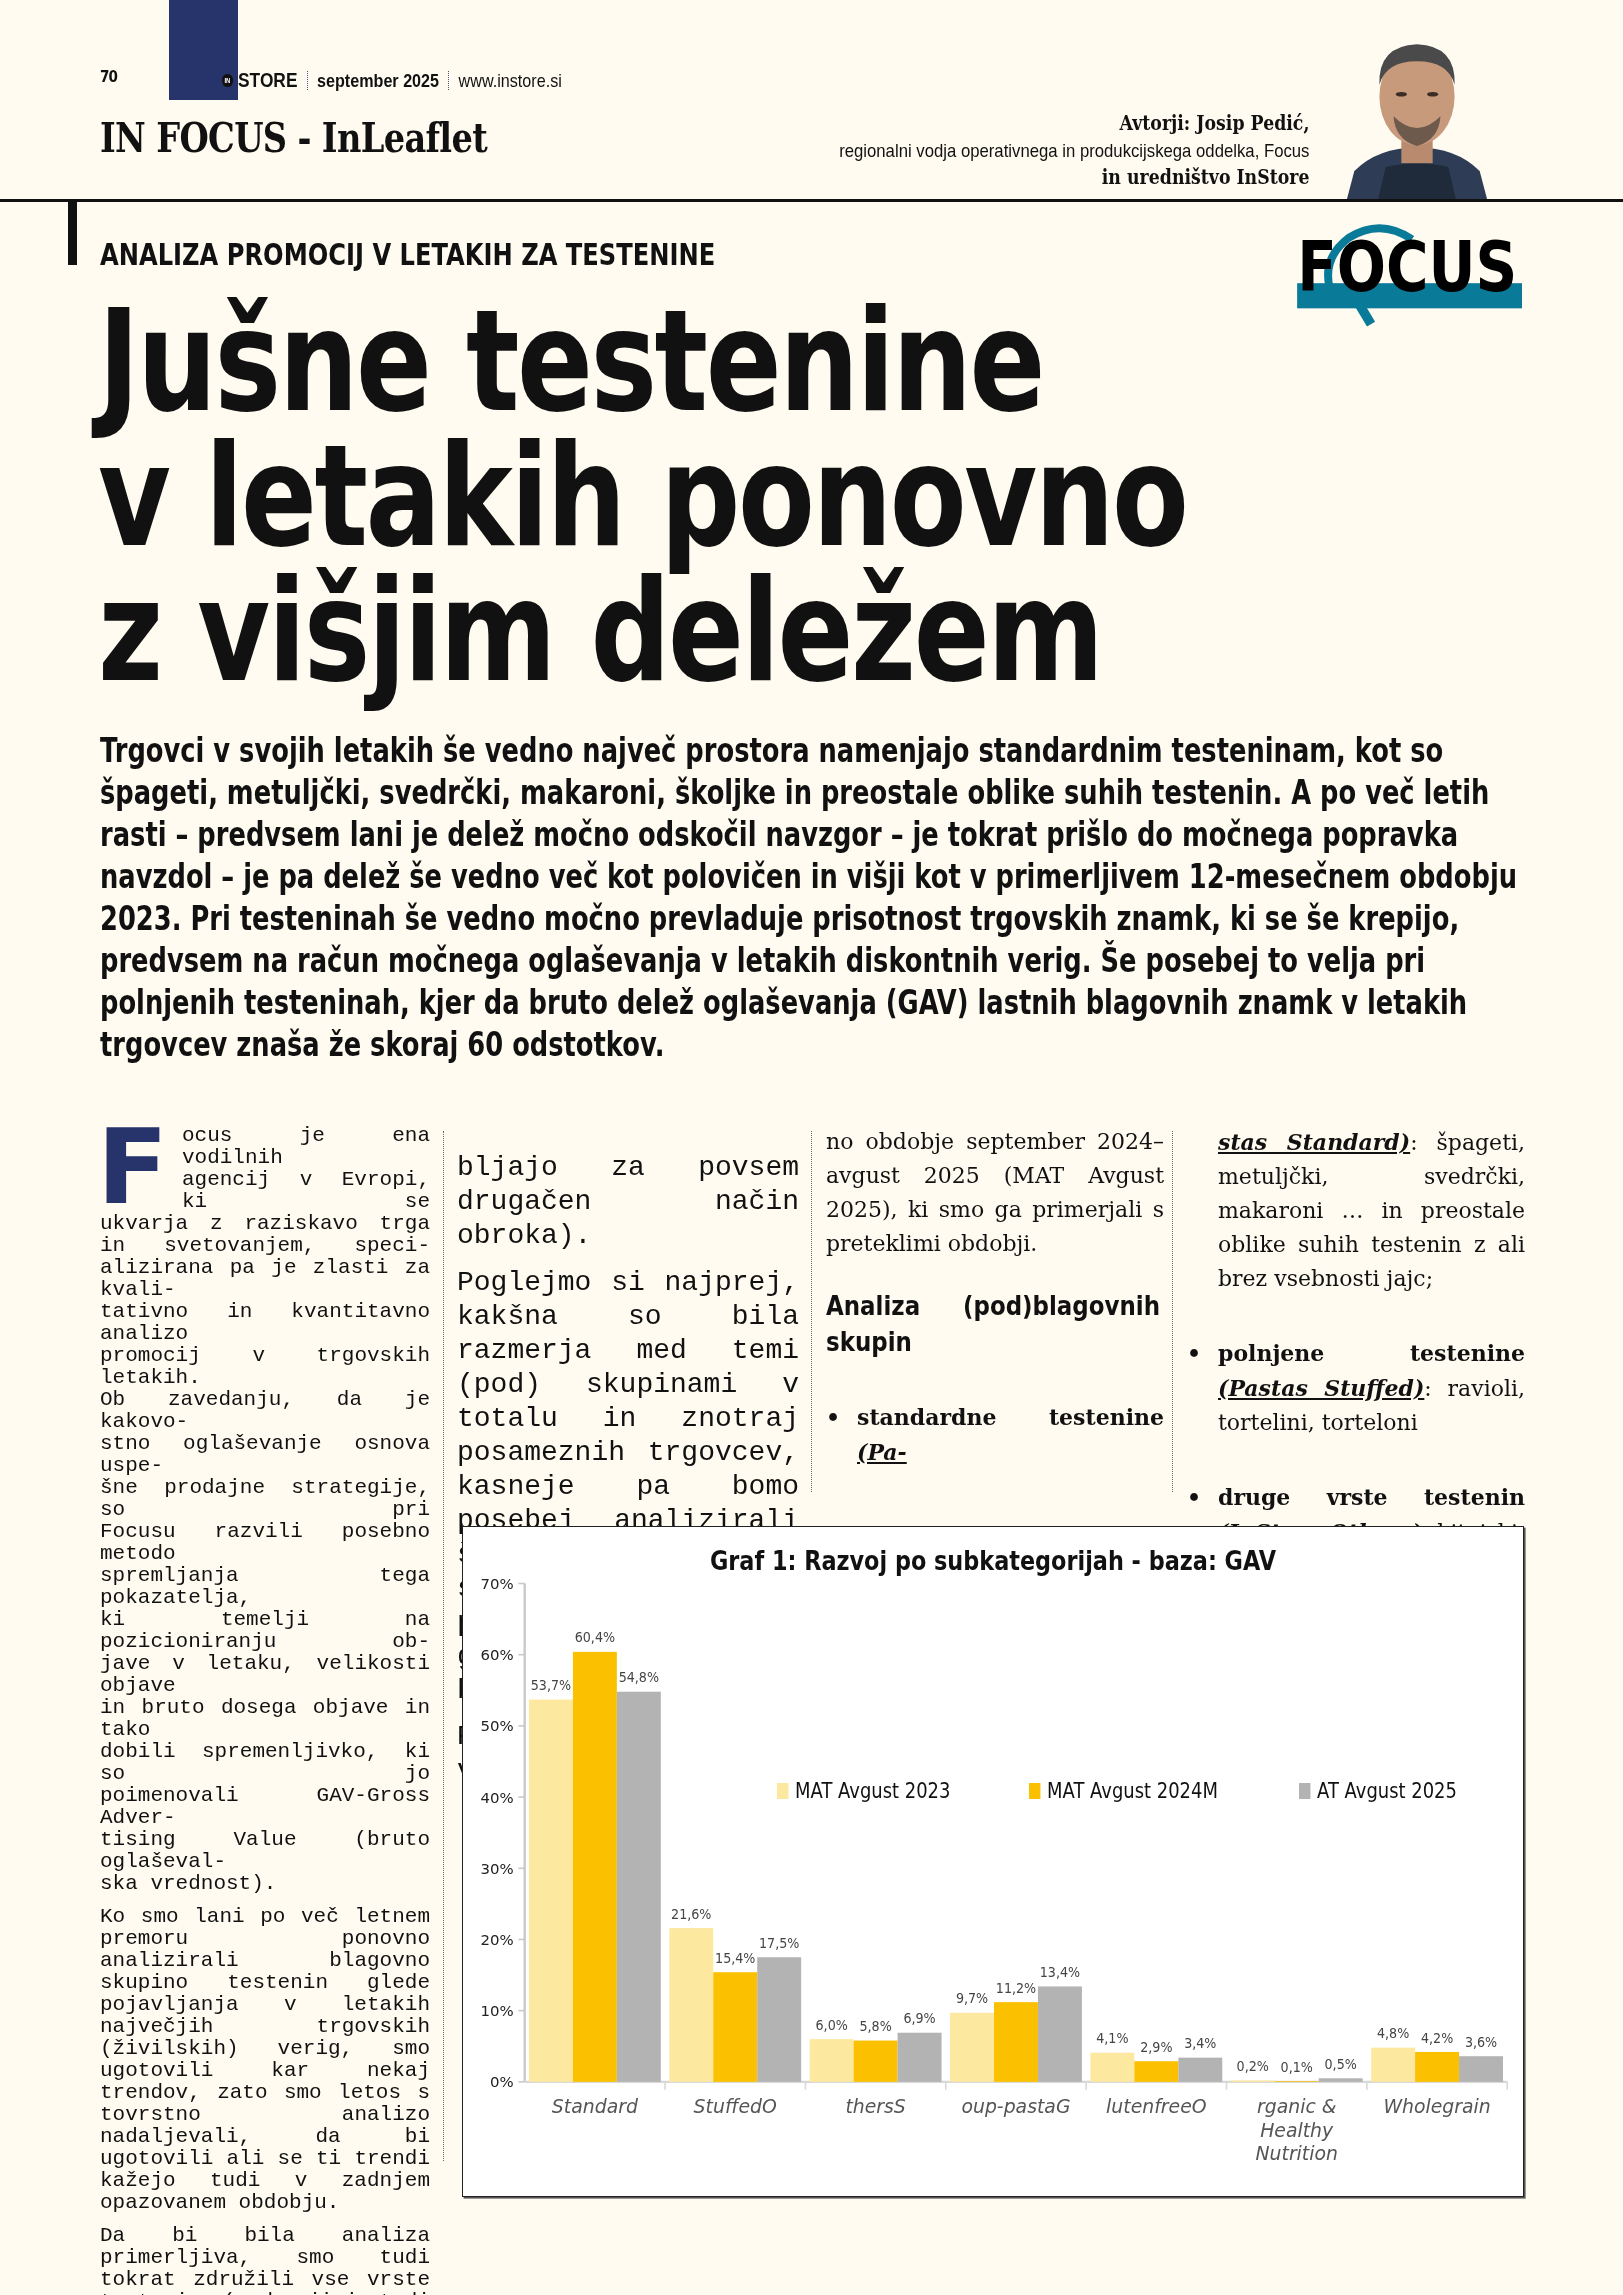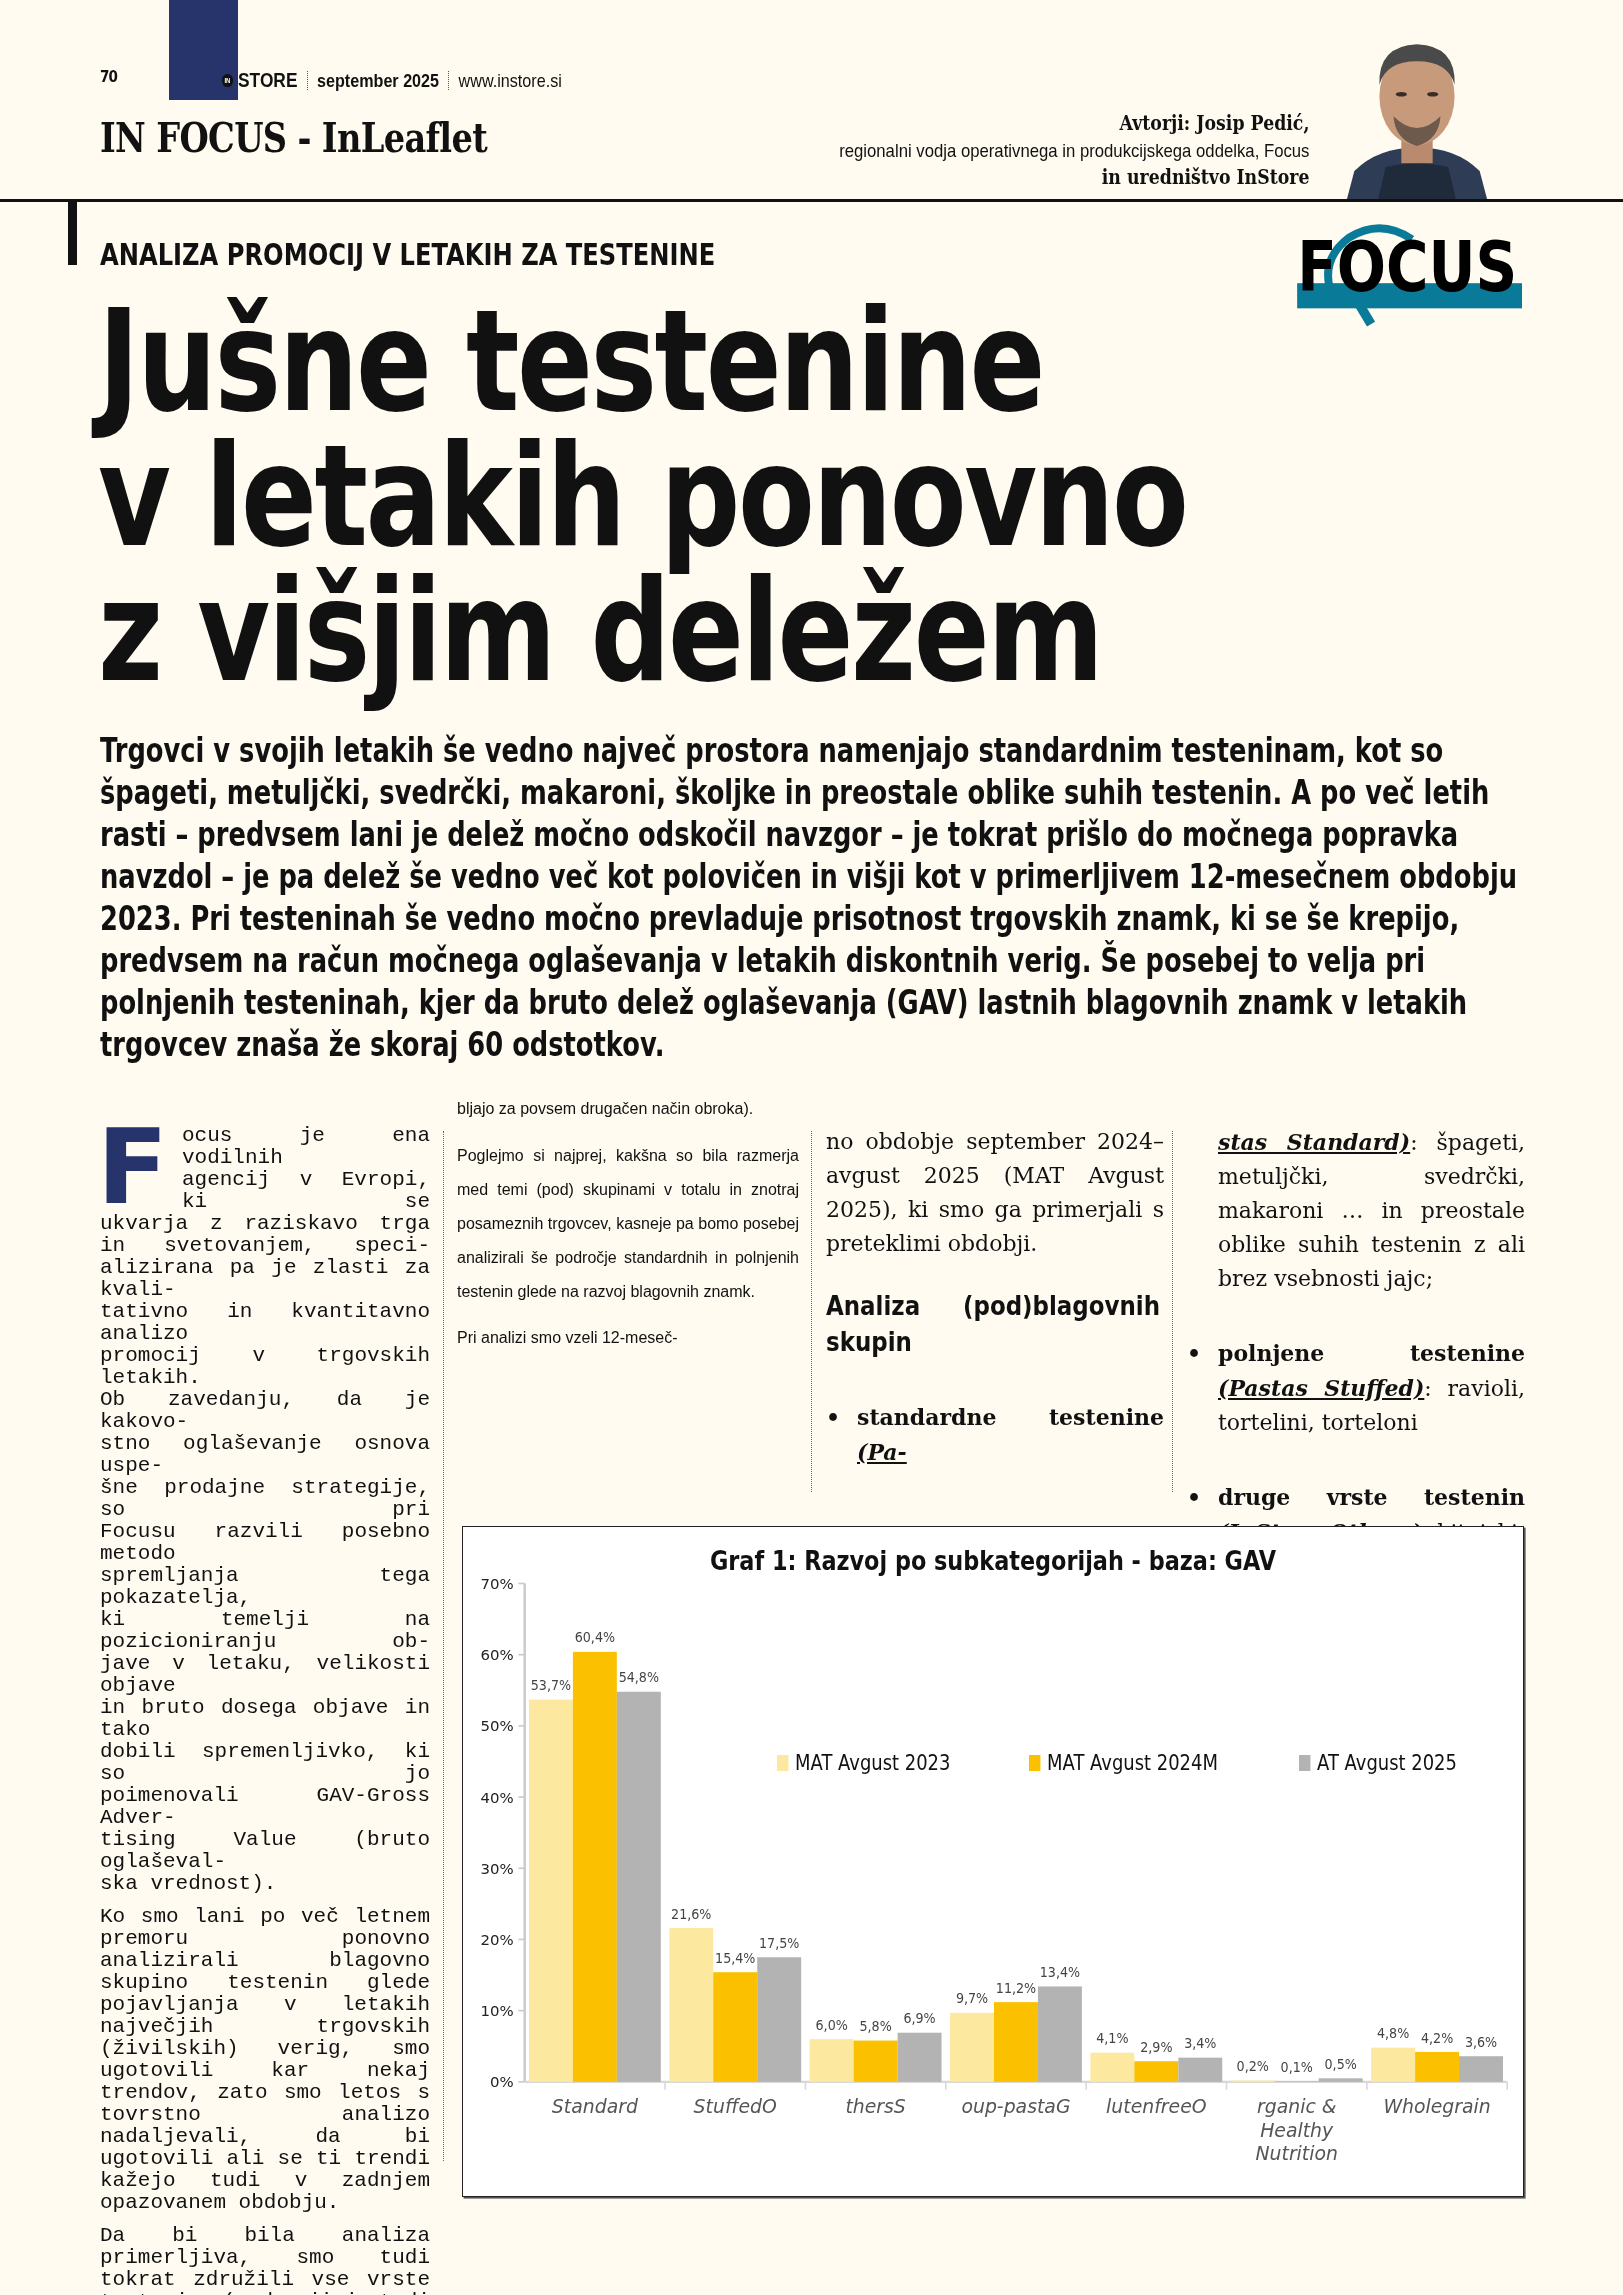--- a/index.html
+++ b/index.html
@@ -35,39 +35,39 @@
   .lead { position: absolute; left: 100px; top: 730px; width: 1775px; font-size: 33px; line-height: 42px; font-weight: bold; font-family: "DejaVu Sans", sans-serif; transform: scaleX(0.78); transform-origin: left top; }
   .lead p { white-space: nowrap; }
 
   .col { position: absolute; font-family: "DejaVu Serif", serif; font-size: 22px; line-height: 30px; color: #111; text-align: justify; }
   .col p { margin-bottom: 12.6px; }
   .col-1 { left: 100px; top: 1125px; width: 330px; font-family: "Liberation Mono", "DejaVu Sans Mono", monospace; font-size: 21px; line-height: 22px; }
   .col-1 p { margin-bottom: 11px; }
   .col-1 .line { display: block; }
   .dropcap { float: left; font-family: "DejaVu Sans", sans-serif; font-weight: bold; font-size: 104px; line-height: 79px; color: #27336b; margin: 3.1px 14px 0 -3.1px; }
 
-  .col-2 { left: 457px; top: 1092px; width: 342px; font-family: Liberation Sans, sans-serif; font-size: 16px; line-height: 34px; transform-origin: left top; }
+  .col-2 { left: 457px; top: 1151px; width: 342px; font-family: Liberation Mono, monospace; font-size: 28px; line-height: 34px; transform-origin: left top; }
   .col-3 { left: 826px; top: 1125px; width: 338px; font-size: 22px; line-height: 34px; }
   .col-4 { left: 1187px; top: 1125px; width: 338px; font-size: 22px; line-height: 34px; }
   .col-3 h3 { font-family: "DejaVu Sans", sans-serif; font-weight: bold; font-size: 27px; line-height: 36px; margin: 27px 0 20.4px; transform: scaleX(0.85); transform-origin: left top; width: 393px; }
   .bullet-item { position: relative; padding-left: 31px; margin-bottom: 17.3px; margin-top: 40px; }
   .bullet-item::before { content: "•"; position: absolute; left: 0; top: 0; font-weight: bold; }
   .b { font-weight: bold; }
   .bi { font-weight: bold; font-style: italic; text-decoration: underline; }
   .col-4 .cont { padding-left: 31px; margin-bottom: 17.3px; }
 
   .col-div { position: absolute; border-left: 1.6px dotted #666; }
   .cd-1 { left: 443px; top: 1131px; height: 1030px; }
   .cd-2 { left: 811px; top: 1131px; height: 361px; }
   .cd-3 { left: 1172px; top: 1131px; height: 361px; }
 
   .chart-box { position: absolute; left: 462px; top: 1526px; width: 1062px; height: 671px; background: #ffffff; border: 1.6px solid #222; box-shadow: 1.6px 1.6px 0 #555; }
   .chart-title { position: absolute; left: 0; width: 100%; top: 19px; text-align: center; font-size: 26px; font-weight: bold; font-family: "DejaVu Sans", sans-serif; transform: scaleX(0.86); }
   .chart-svg { position: absolute; left: 0; top: 0; width: 1062px; height: 671px; }
-  .legend { position: absolute; left: 314px; top: 224px; display: flex; gap: 55px; font-size: 20.4px; font-family: "DejaVu Sans", sans-serif; }
+  .legend { position: absolute; left: 314px; top: 252px; display: flex; gap: 55px; font-size: 20.4px; font-family: "DejaVu Sans", sans-serif; }
   .legend-item { display: flex; align-items: center; gap: 7.9px; transform: scaleX(0.88); transform-origin: left center; }
   .legend-swatch { width: 12.6px; height: 15.7px; display: inline-block; }
 </style>
 </head>
 <body>
 
 <div class="blue-tab"></div>
 <div class="page-num">70</div>
 <div class="masthead">
   <span class="in-logo">IN</span>

